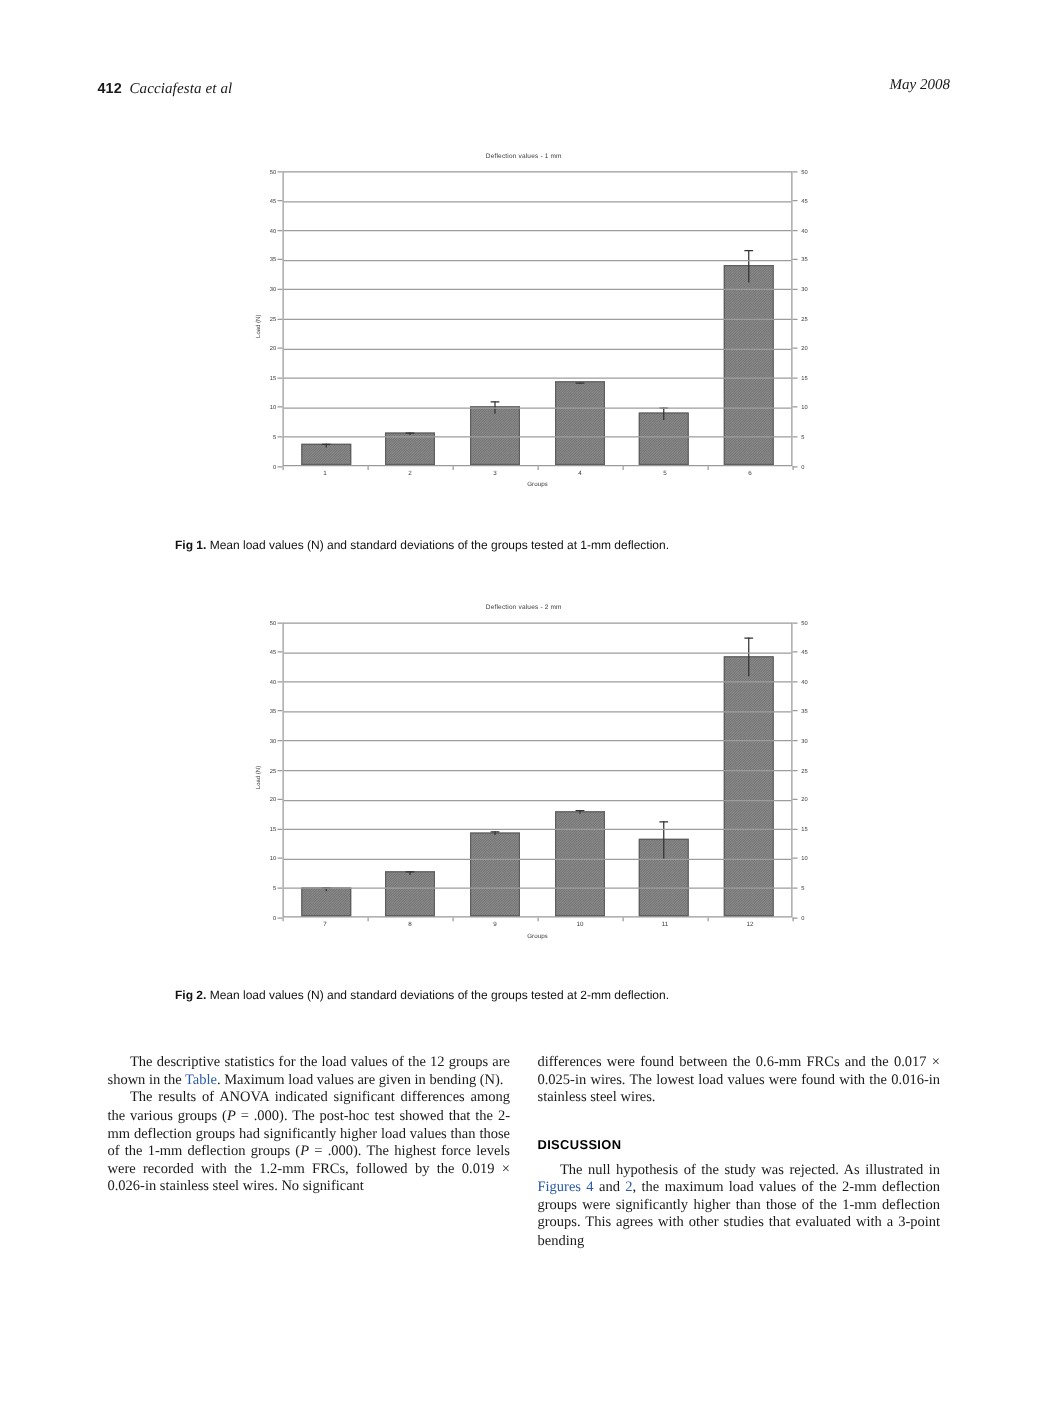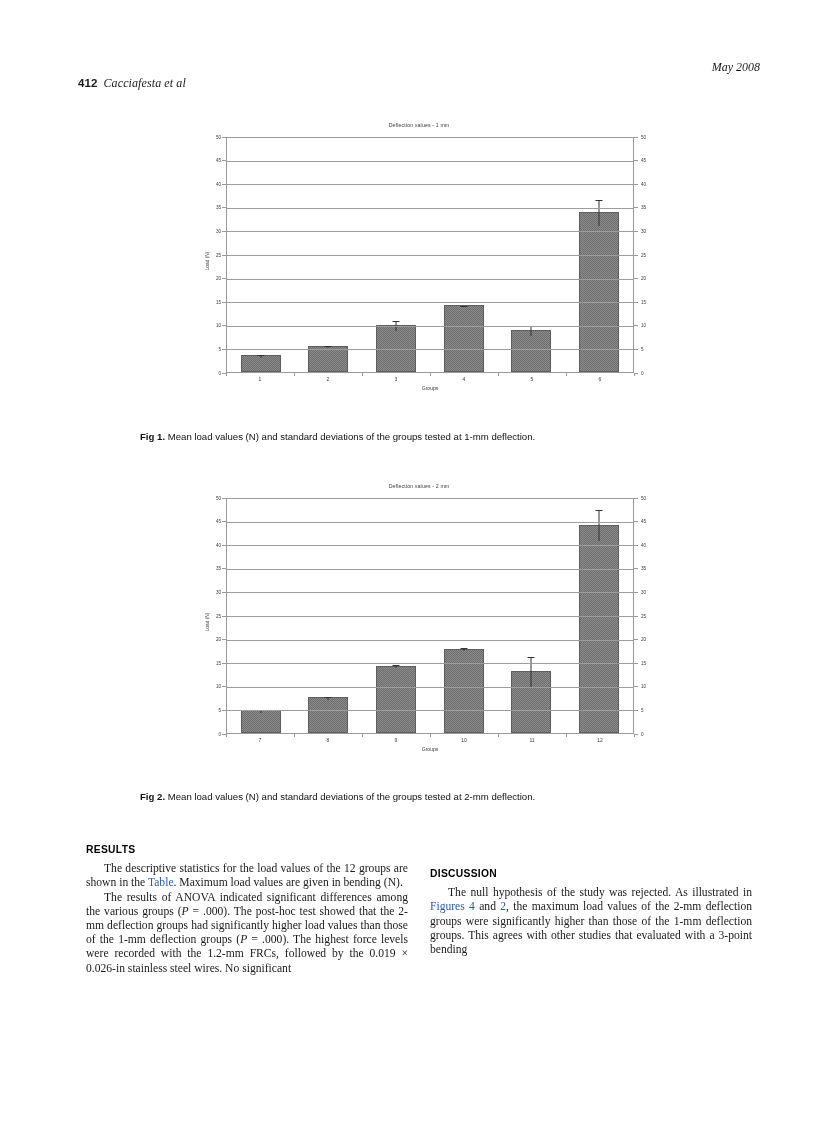--- a/index.html
+++ b/index.html
@@ -16,21 +16,21 @@
     left:0;top:0;width:838px;height:1122px;
   }
 
   
   .runhead{
     position:absolute;
     left:78px; top:60px; width:682px;
     height:40px;
   }
   .rh-left{
-    position:absolute;left:0;top:16px;
+    position:absolute;left:0;top:3px;
     font-size:11.5px;
     letter-spacing:.1px;
   }
   .rh-pageno{
     font-family:"Liberation Sans", sans-serif;
     font-weight:bold;
     font-size:11.5px;
     font-style:normal;
     margin-right:6px;
   }
@@ -468,23 +468,23 @@
         </div>
     </div>
   </div>
 
   <div class="caption" style="top:790px;">
     <b>Fig 2.</b>
     <span>Mean load values (N) and standard deviations of the groups tested at 2-mm deflection.</span>
   </div>
 
   <div class="col left" style="top:843px;">
-    <h2 class="sect">RESULTS</h2>
     <p class="para"><span>The descriptive statistics for the load values of the 12 groups are shown in the </span><span class="lnk">Table</span><span>. Maximum load values are given in bending (N).</span></p>
     <p class="para"><span>The results of ANOVA indicated significant differences among the various groups (</span><span class="ital">P</span><span> = .000). The post-hoc test showed that the 2-mm deflection groups had significantly higher load values than those of the 1-mm deflection groups (</span><span class="ital">P</span><span> = .000). The highest force levels were recorded with the 1.2-mm FRCs, followed by the 0.019 × 0.026-in stainless steel wires. No significant</span></p>
   </div>
 
   <div class="col right" style="top:843px;">
+    <p class="para" style="text-indent:0;">differences were found between the 0.6-mm FRCs and the 0.017 × 0.025-in wires. The lowest load values were found with the 0.016-in stainless steel wires.</p>
     <h2 class="sect" style="margin-top:24px;">DISCUSSION</h2>
     <p class="para"><span>The null hypothesis of the study was rejected. As illustrated in </span><span class="lnk">Figures 4</span><span> and </span><span class="lnk">2</span><span>, the maximum load values of the 2-mm deflection groups were significantly higher than those of the 1-mm deflection groups. This agrees with other studies that evaluated with a 3-point bending</span></p>
   </div>
 
 </div>
 
 </body></html>

